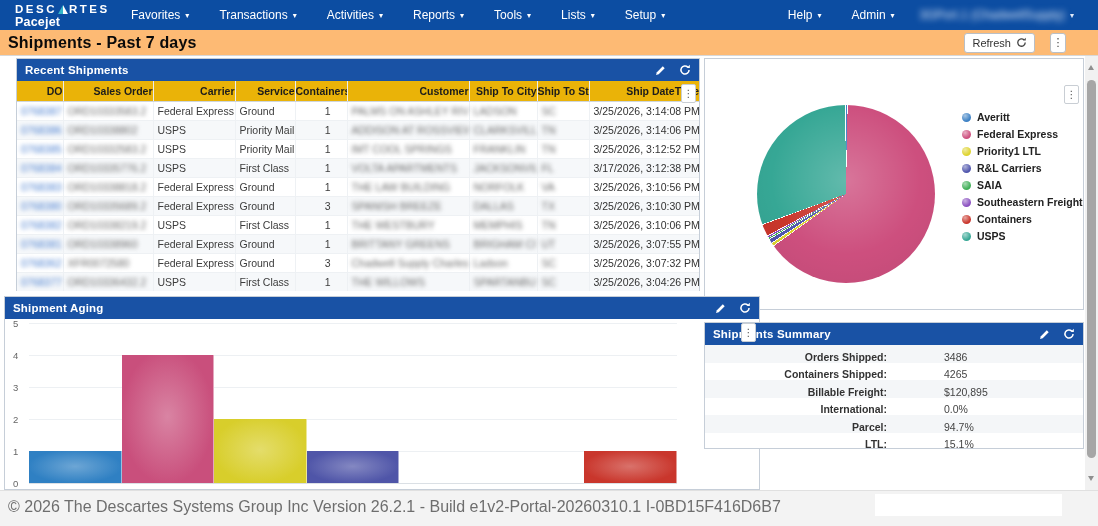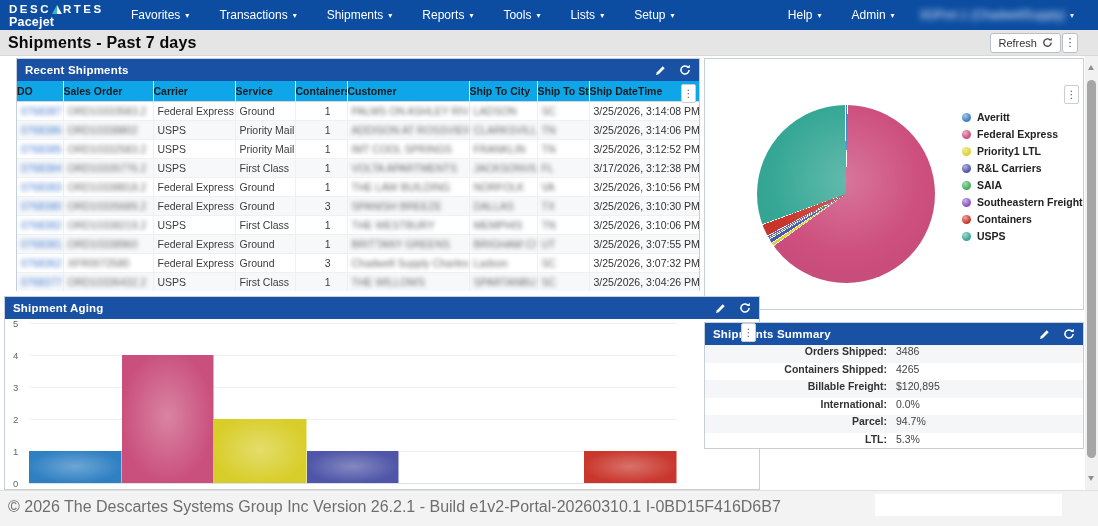--- a/index.html
+++ b/index.html
@@ -3,36 +3,36 @@
 <meta charset="utf-8">
 <style>
   * { margin:0; padding:0; box-sizing:border-box; }
   html,body { width:1098px; height:526px; overflow:hidden; background:#fff;
               font-family:"Liberation Sans", sans-serif; }
   .stage { position:absolute; left:0; top:0; width:1098px; height:526px; overflow:hidden; }
 
   
   .navbar { position:absolute; left:0; top:0; width:1098px; height:30px; background:#0c4da2;
             display:flex; align-items:center; color:#fff; }
-  .logo { padding:2px 0 0 9px; width:116px; line-height:1; }
+  .logo { padding:2px 0 0 15px; width:116px; line-height:1; }
   .logo-l1 { font-size:11.5px; font-weight:bold; letter-spacing:2.5px; display:flex; align-items:center; }
   .logo-l1 svg { margin:0 1px -1px 1px; }
   .logo-l2 { font-size:12.5px; font-weight:bold; margin-top:1px; letter-spacing:0.2px; }
   .nav-items { display:flex; align-items:center; height:100%; }
   .nav-item { font-size:12px; padding:0 15px; height:100%; display:flex; align-items:center; gap:5px; cursor:pointer; }
   .nav-right { margin-left:auto; display:flex; align-items:center; height:100%; padding-right:14px; }
   .caret { font-family:"DejaVu Sans", sans-serif; font-size:8px; line-height:1; position:relative; top:1px; }
   .nav-user { font-size:12px; padding:0 10px; display:flex; align-items:center; gap:5px; color:#dfe9f8; }
   .blurtext { filter:blur(3px); }
 
   
-  .titlebar { position:absolute; left:0; top:30px; width:1098px; height:26px; background:#e5e5e5;
+  .titlebar { position:absolute; left:0; top:30px; width:1098px; height:26px; background:#fdba74;
               border-bottom:1px solid #d8d8d8; display:flex; align-items:center; }
   .page-title { font-size:16px; font-weight:bold; color:#0a0a0a; padding-left:8px; letter-spacing:0.2px; }
-  .title-controls { margin-left:auto; display:flex; align-items:flex-end; gap:1px; padding-right:20px; }
+  .title-controls { margin-left:auto; display:flex; align-items:flex-end; gap:15px; padding-right:32px; }
   .btn { height:20px; background:#fff; border:1px solid #b9bfc6; border-radius:3px; font-size:11px;
          color:#333; display:flex; align-items:center; gap:5px; padding:0 7px; cursor:pointer; }
   .btn svg { display:block; }
   .kebab-btn { width:16px; height:20px; background:#fff; border:1px solid #b9bfc6; border-radius:3px;
                color:#444; font-family:"DejaVu Sans", sans-serif; font-size:11px; display:flex;
                align-items:center; justify-content:center; cursor:pointer; }
 
   
   .panel { position:absolute; background:#fff; border:1px solid #c6ced8; }
   .panel-head { height:22px; background:#1952a5; color:#fff; display:flex; align-items:center; padding:0 8px; }
@@ -43,22 +43,22 @@
                border-radius:2px; color:#555; font-family:"DejaVu Sans", sans-serif; font-size:10px;
                display:flex; align-items:center; justify-content:center; cursor:pointer; z-index:5; }
 
   #panel-recent  { left:16px;   top:58px;  width:684px; height:233px; }
   #panel-carrier { left:704px; top:58px;  width:380px; height:252px; }
   #panel-aging   { left:4px;   top:296px; width:756px; height:194px; overflow:hidden; }
   #panel-summary { left:704px; top:322px; width:380px; height:127px; }
 
   
   table { width:100%; border-collapse:collapse; table-layout:fixed; }
-  th { height:20px; font-size:10.5px; font-weight:bold; color:#1c1c1c; text-align:left;
-       border-bottom:1px solid #cfd6dd; border-left:1px solid #e9edf1; background:#0ea5e9;
+  th { height:20px; font-size:10.5px; font-weight:bold; color:#1c1c1c; text-align:right;
+       border-bottom:1px solid #cfd6dd; border-left:1px solid #e9edf1; background:#eab308;
        white-space:nowrap; overflow:hidden; }
   td { height:19px; font-size:10.5px; color:#3c3c3c; padding:0 4px; white-space:nowrap; overflow:hidden;
        border-top:1px solid #eef1f4; border-left:1px solid #eef1f4; }
   th:first-child, td:first-child { border-left:none; }
   tbody tr:nth-child(even) { background:#f6f8fa; }
   col.c1{width:46px} col.c2{width:90px} col.c3{width:82px} col.c4{width:60px} col.c5{width:52px}
   col.c6{width:122px} col.c7{width:68px} col.c8{width:52px} col.c9{width:auto}
   td.num { text-align:right; padding-right:16px; }
   td.dt  { text-align:right; padding-right:10px; color:#333; }
   td.redacted { filter:blur(2.3px); color:#6d6d6d; }
@@ -74,21 +74,21 @@
   .legend-label { font-size:10.5px; font-weight:bold; color:#222; white-space:nowrap; }
 
   
   .plot { position:absolute; left:24px; top:26px; width:648px; height:160px; }
   .gridline { position:absolute; left:0; width:100%; height:1px; background:#edf0f3; }
   .baseline { position:absolute; left:0; bottom:-1px; width:100%; height:1px; background:#dbe0e5; }
   .ytick { position:absolute; font-size:9.5px; color:#666; left:8px; width:12px; text-align:left; }
   .bar { position:absolute; bottom:0; }
 
   
-  .sum-row { height:17.5px; display:flex; align-items:flex-start; font-size:10.5px; }
+  .sum-row { height:17.5px; display:flex; align-items:flex-end; font-size:10.5px;gap:48px; }
   .sum-row:nth-child(odd) { background:#f4f6f8; }
   .sum-label { width:186px; text-align:right; font-weight:bold; color:#333; padding-right:4px; white-space:nowrap; }
   .sum-value { padding-left:5px; color:#444; }
 
   
   .footer { position:absolute; left:0; top:490px; width:1098px; height:36px; background:#f3f3f3;
             border-top:1px solid #e0e0e0; }
   .footer-text { font-size:16px; color:#6e6e6e; padding:7px 0 0 8px; }
   .footer-notch { position:absolute; left:875px; top:3px; width:187px; height:22px; background:#fff; }
   .vscroll { position:absolute; right:0; top:56px; width:13px; height:434px; background:#f1f1f1; }
@@ -117,21 +117,21 @@
     <div class="nav-items" id="nav-main">
         <div class="nav-item">
           <span>Favorites</span>
           <span class="caret">▾</span>
         </div>
         <div class="nav-item">
           <span>Transactions</span>
           <span class="caret">▾</span>
         </div>
         <div class="nav-item">
-          <span>Shipments</span>
+          <span>Activities</span>
           <span class="caret">▾</span>
         </div>
         <div class="nav-item">
           <span>Reports</span>
           <span class="caret">▾</span>
         </div>
         <div class="nav-item">
           <span>Tools</span>
           <span class="caret">▾</span>
         </div>
@@ -445,21 +445,21 @@
         <div class="sum-row">
           <span class="sum-label">International:</span>
           <span class="sum-value">0.0%</span>
         </div>
         <div class="sum-row">
           <span class="sum-label">Parcel:</span>
           <span class="sum-value">94.7%</span>
         </div>
         <div class="sum-row">
           <span class="sum-label">LTL:</span>
-          <span class="sum-value">5.3%</span>
+          <span class="sum-value">15.1%</span>
         </div>
       </div>
   </div>
 
   <div class="footer">
     <div class="footer-notch"></div>
     <div class="footer-text">© 2026 The Descartes Systems Group Inc Version 26.2.1 - Build e1v2-Portal-20260310.1 I-0BD15F416D6B7</div>
   </div>
 
   <div class="vscroll">

